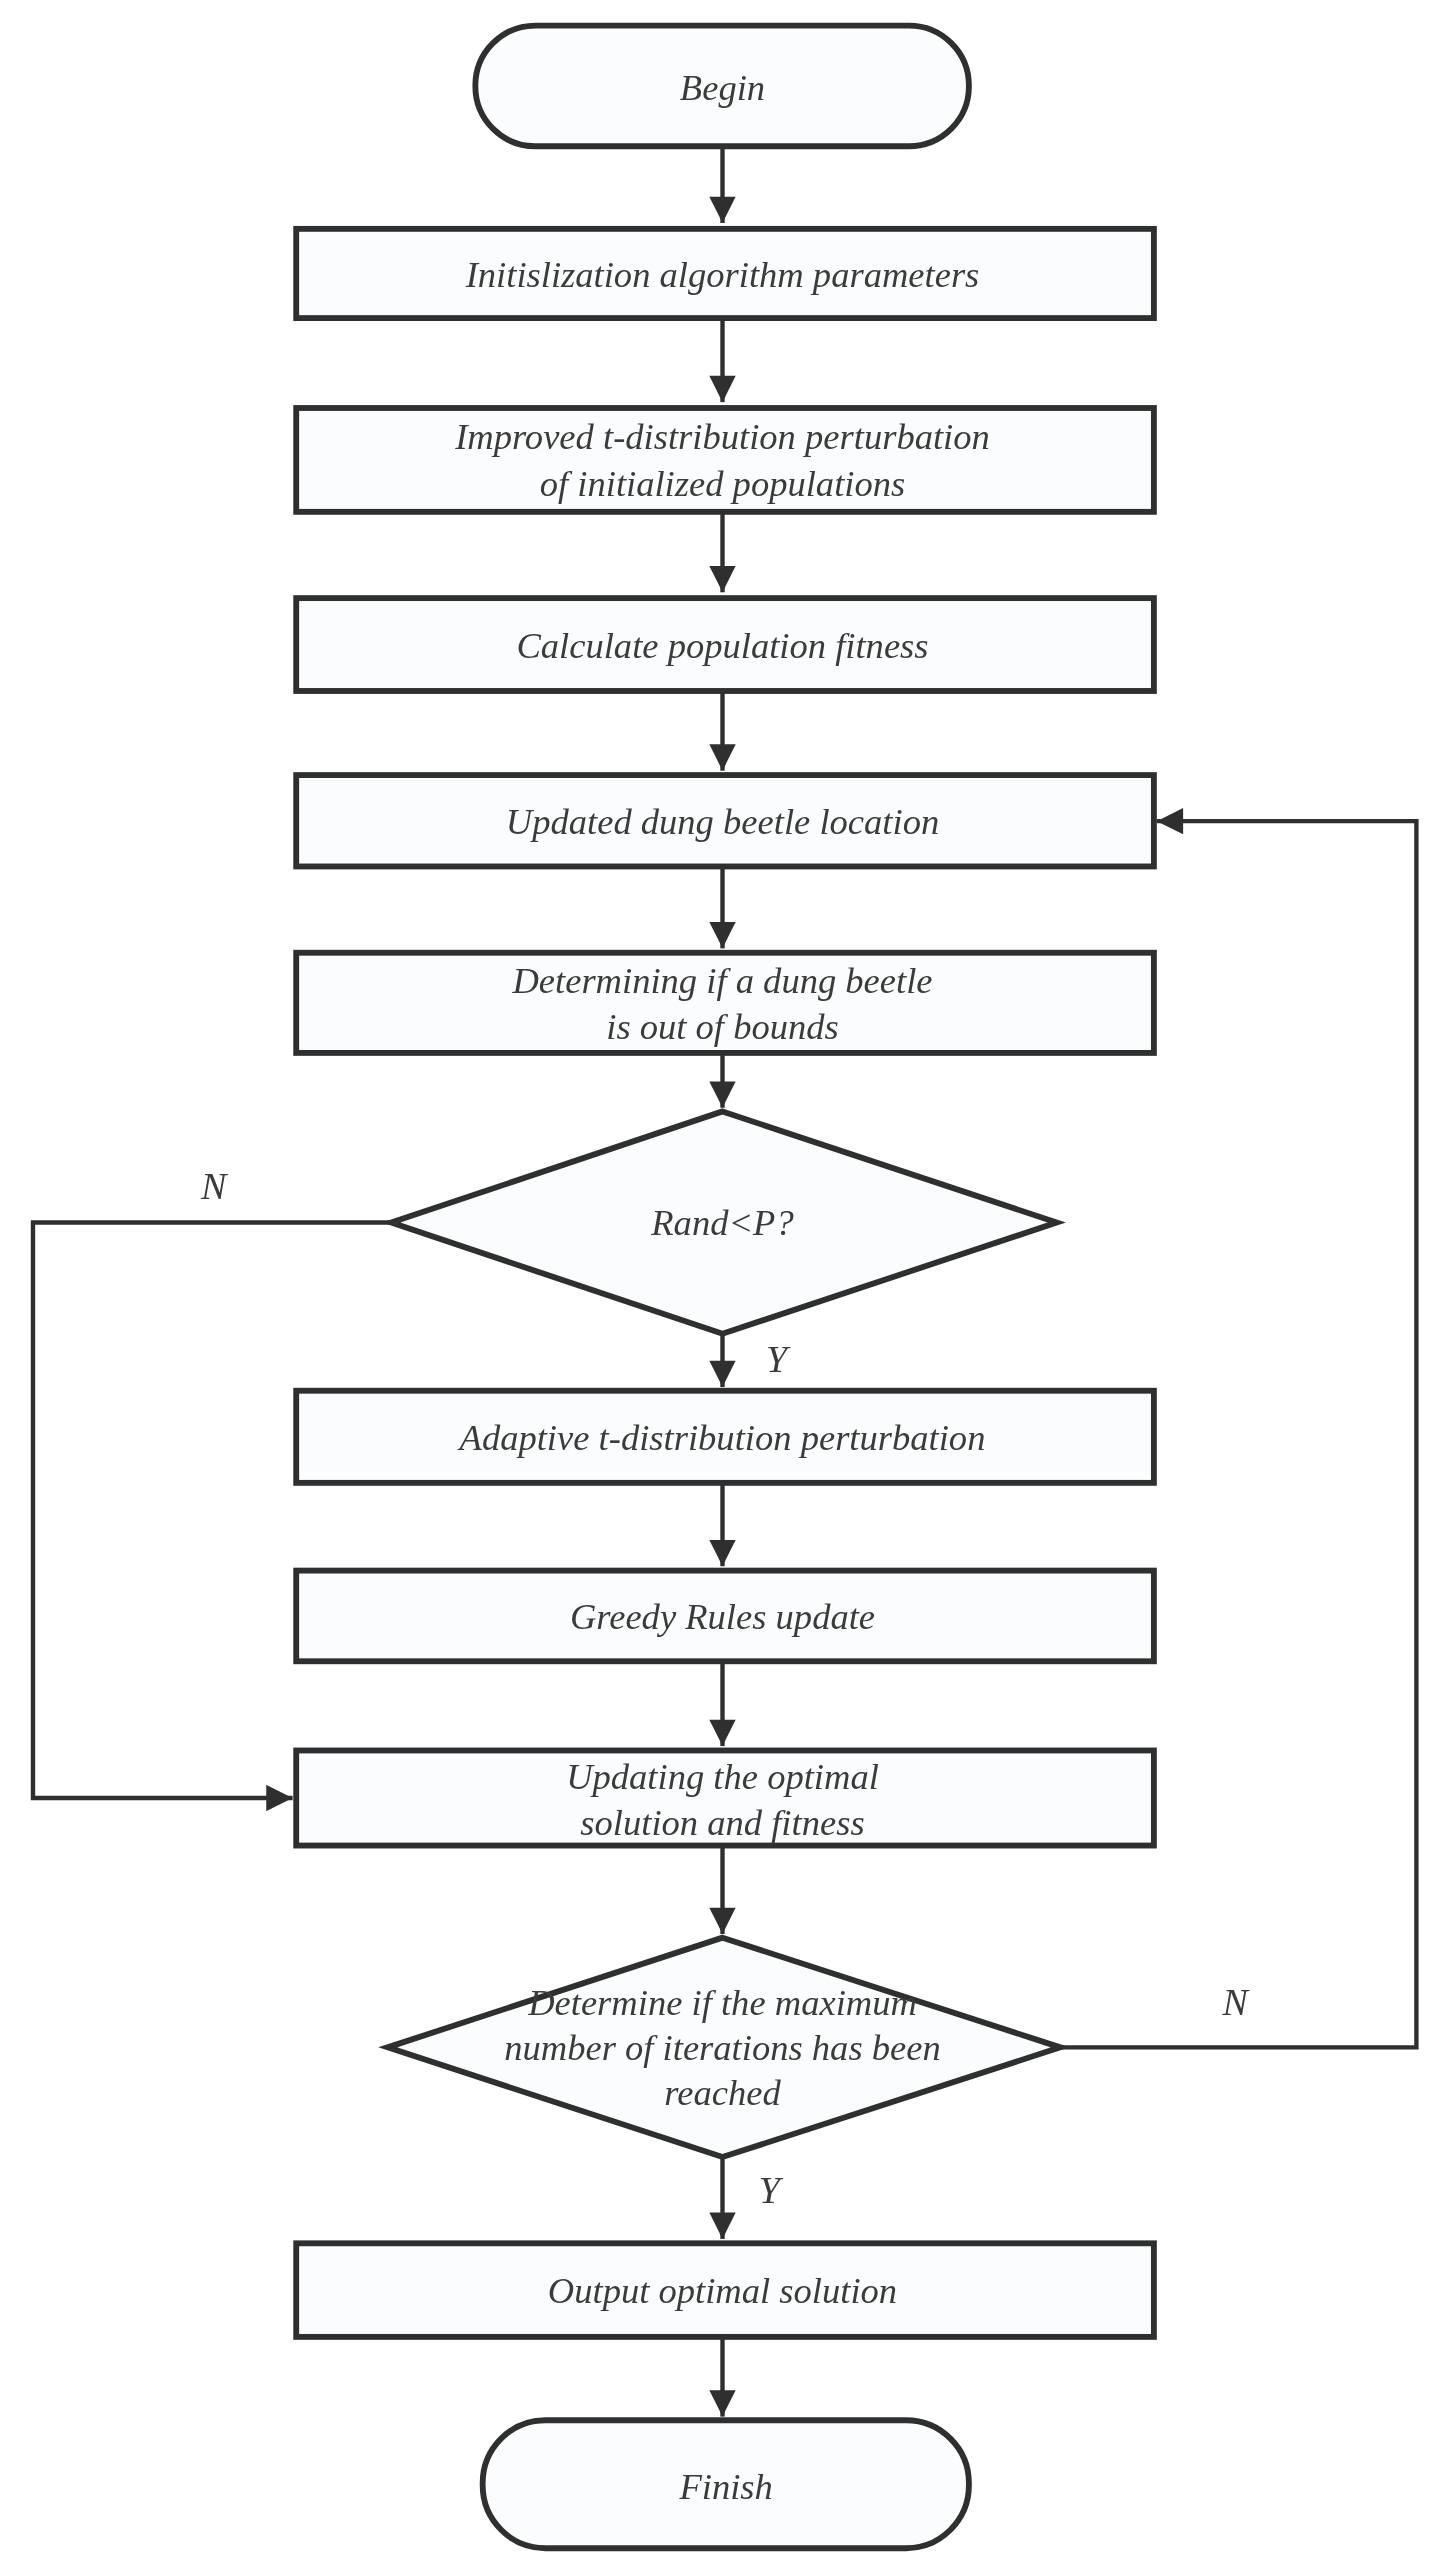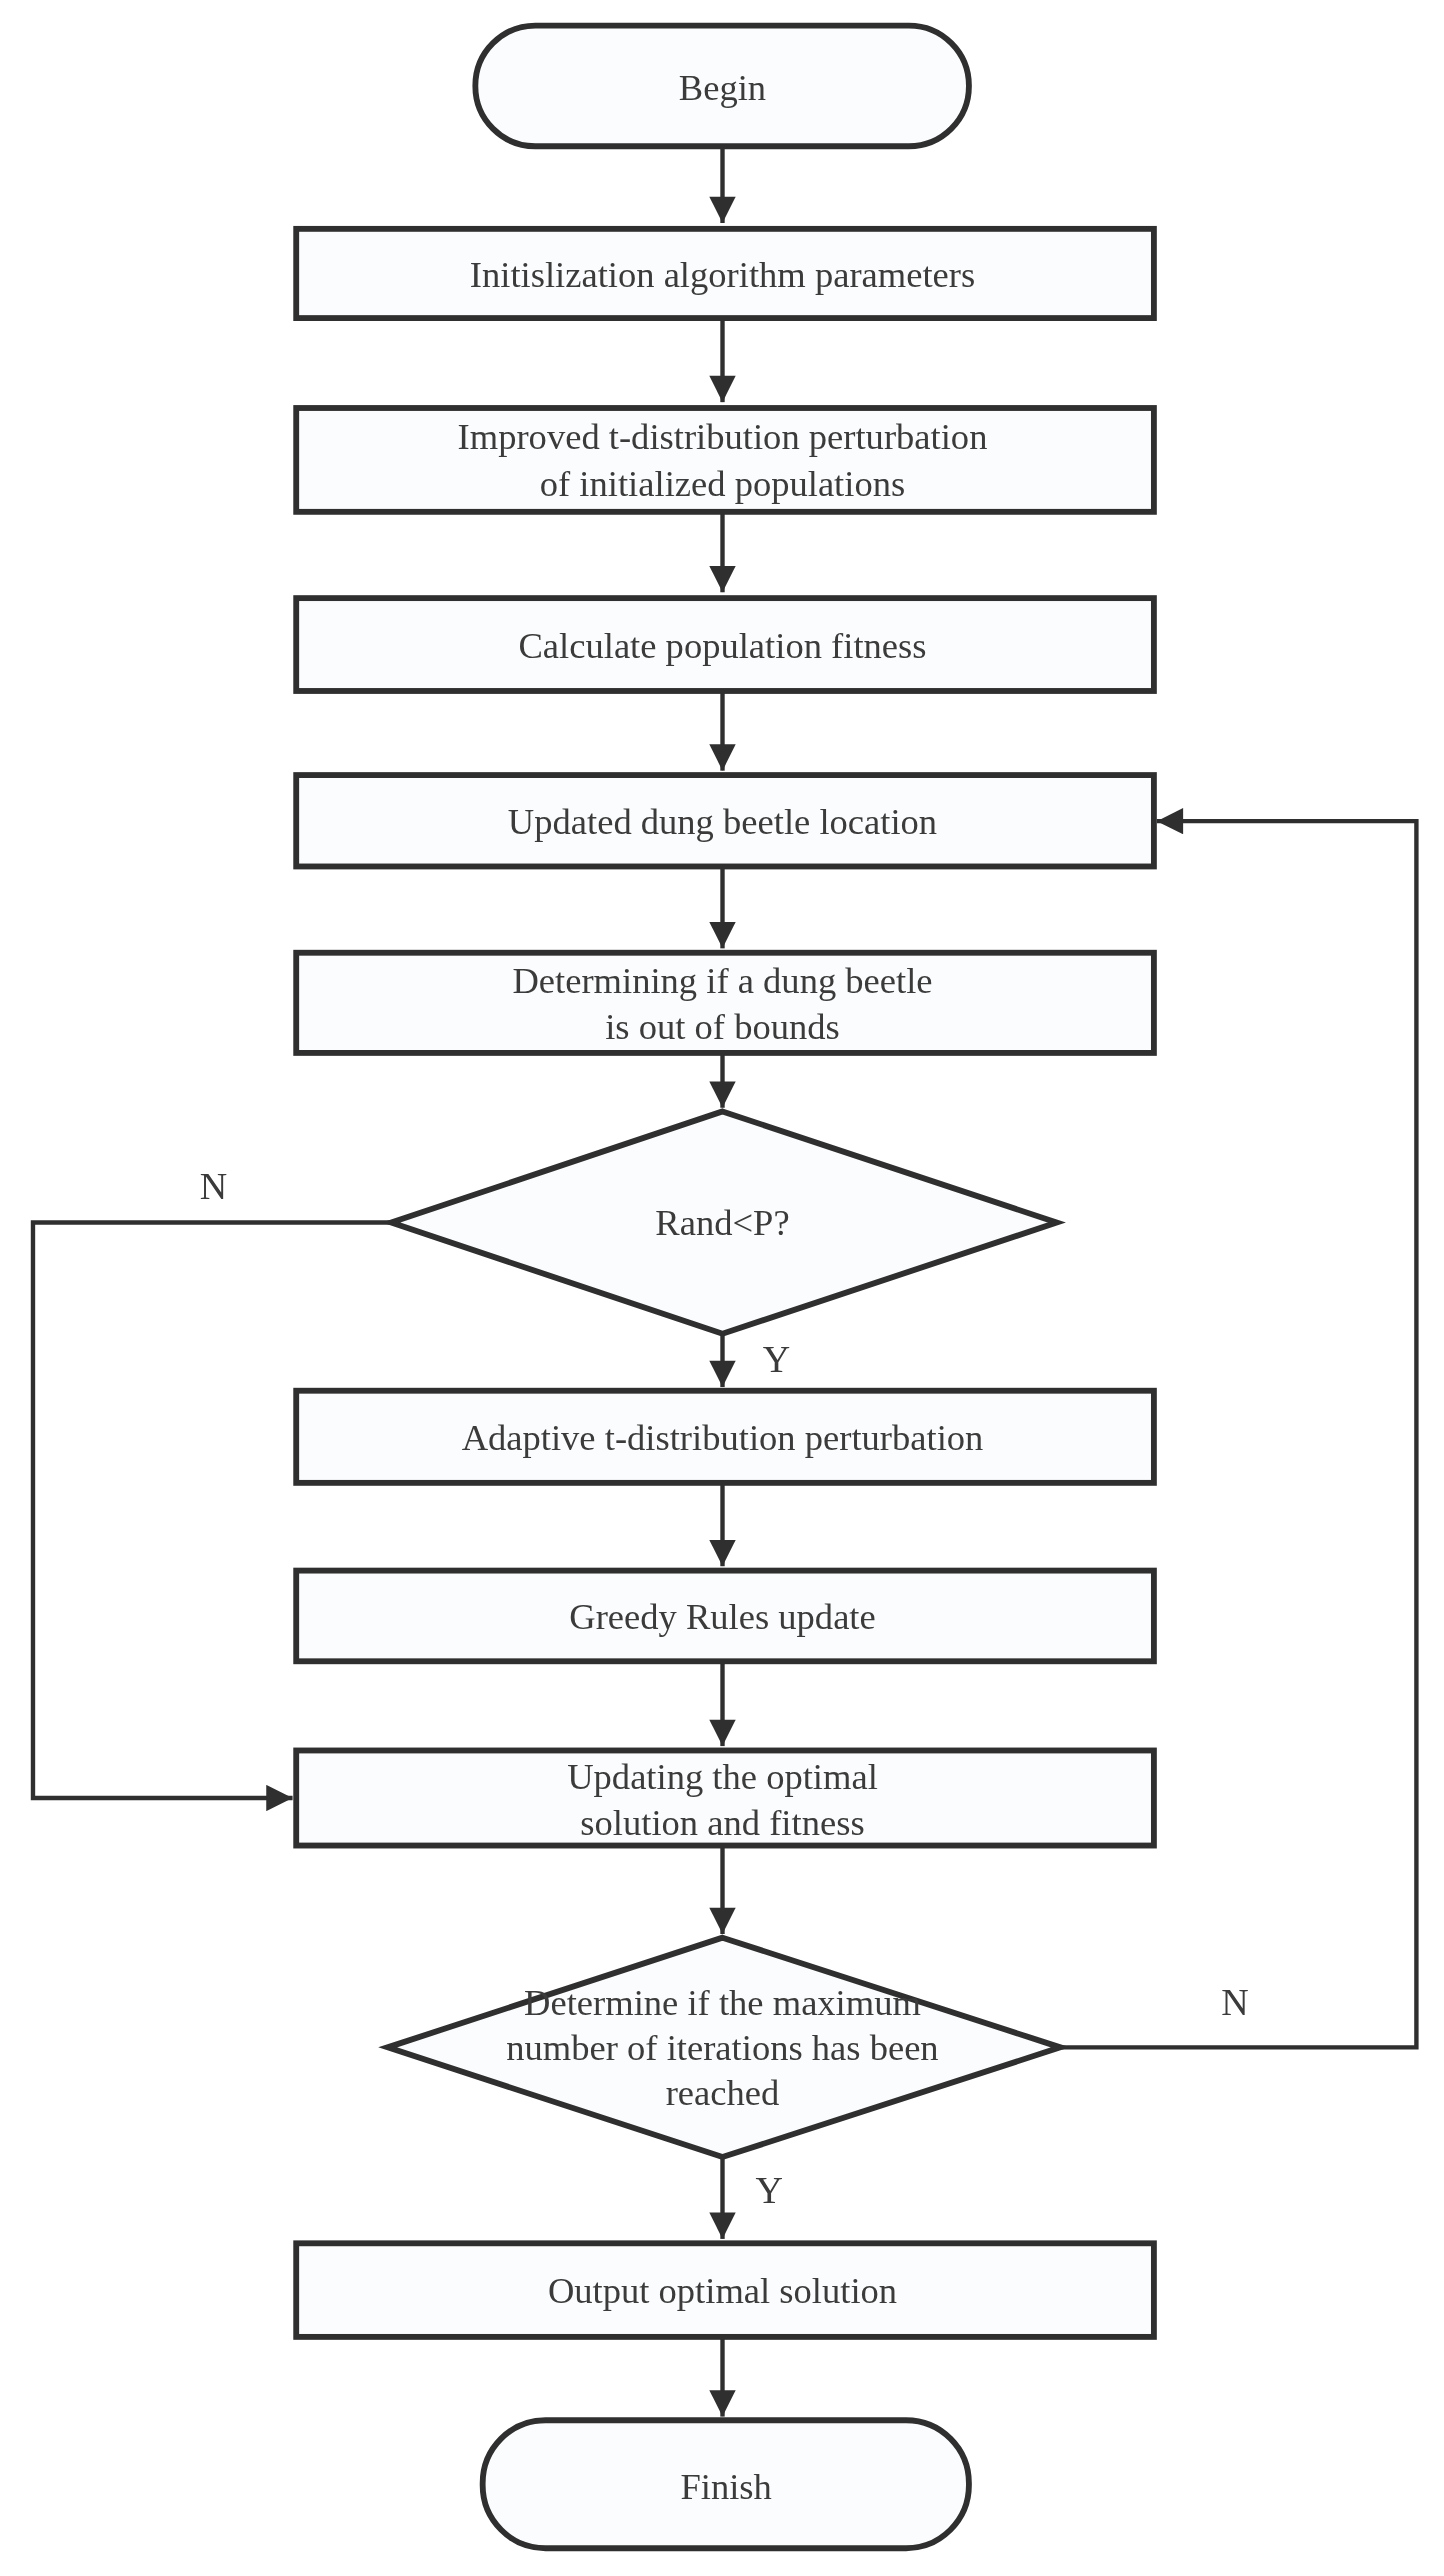--- a/index.html
+++ b/index.html
@@ -10,20 +10,21 @@
   }
   html,body{
     margin:0;
     padding:0;
     background:var(--background);
   }
   .canvas-wrap{
     width:1445px;
     height:2576px;
     background:var(--background);
+    font-style:italic;
   }
   svg{display:block;}
   .shape{
     fill:var(--node-fill);
     stroke:var(--line);
     stroke-width:8;
   }
   .edge{
     fill:none;
     stroke:var(--line);

